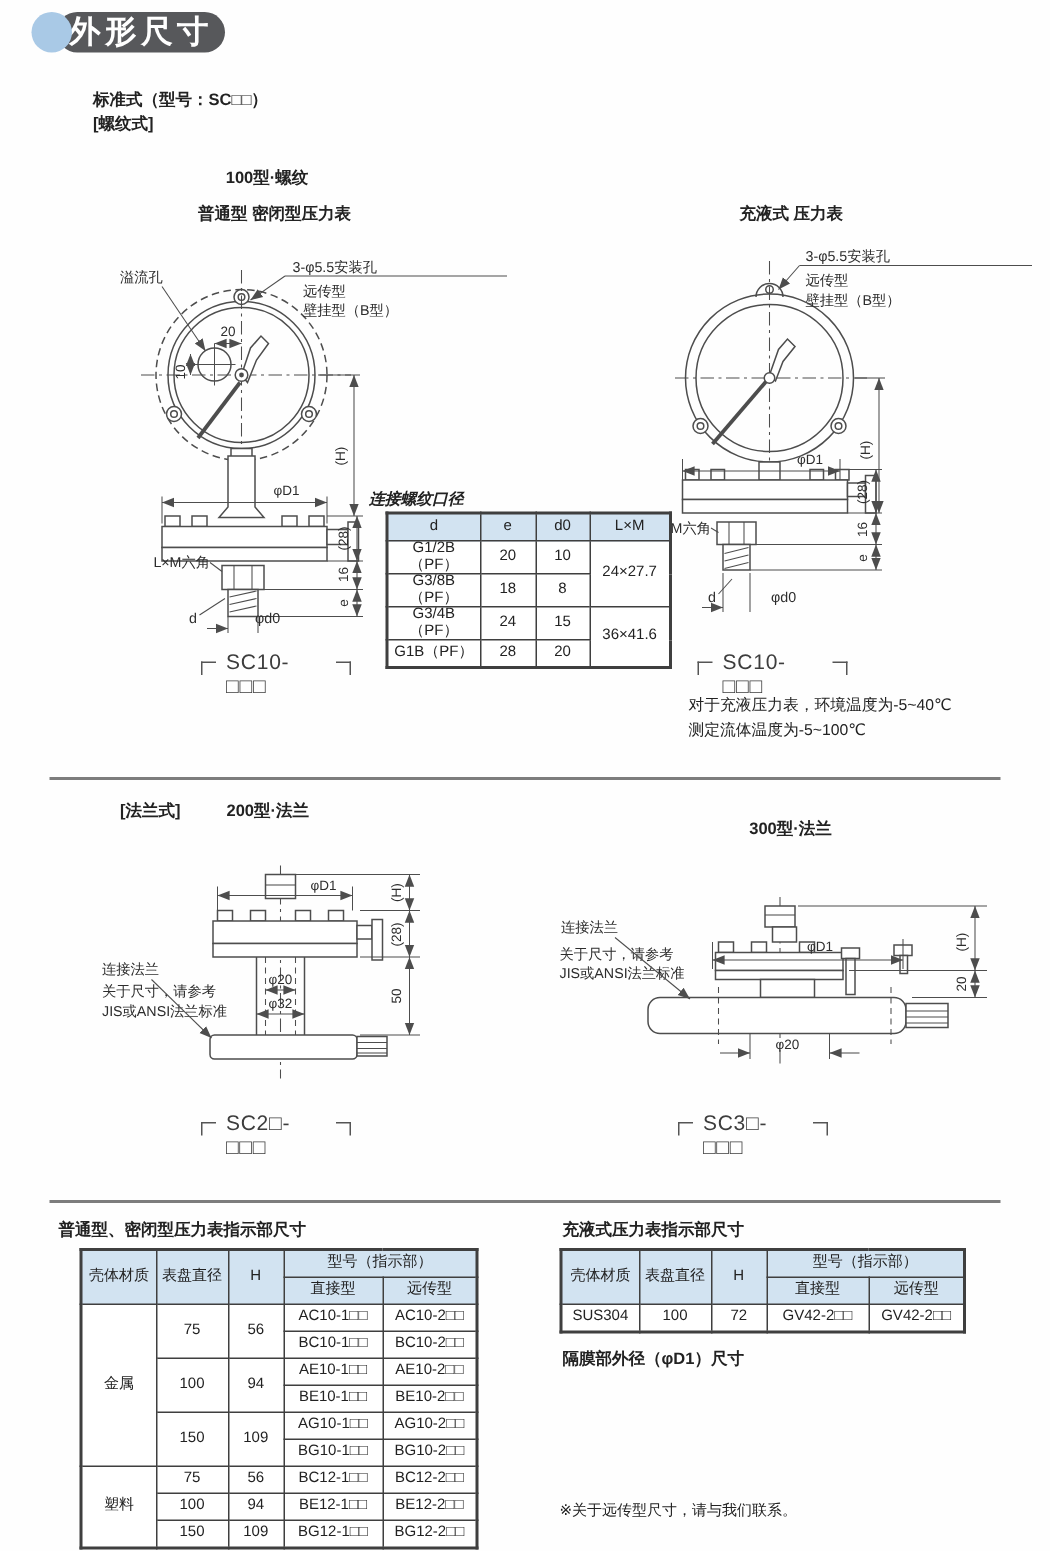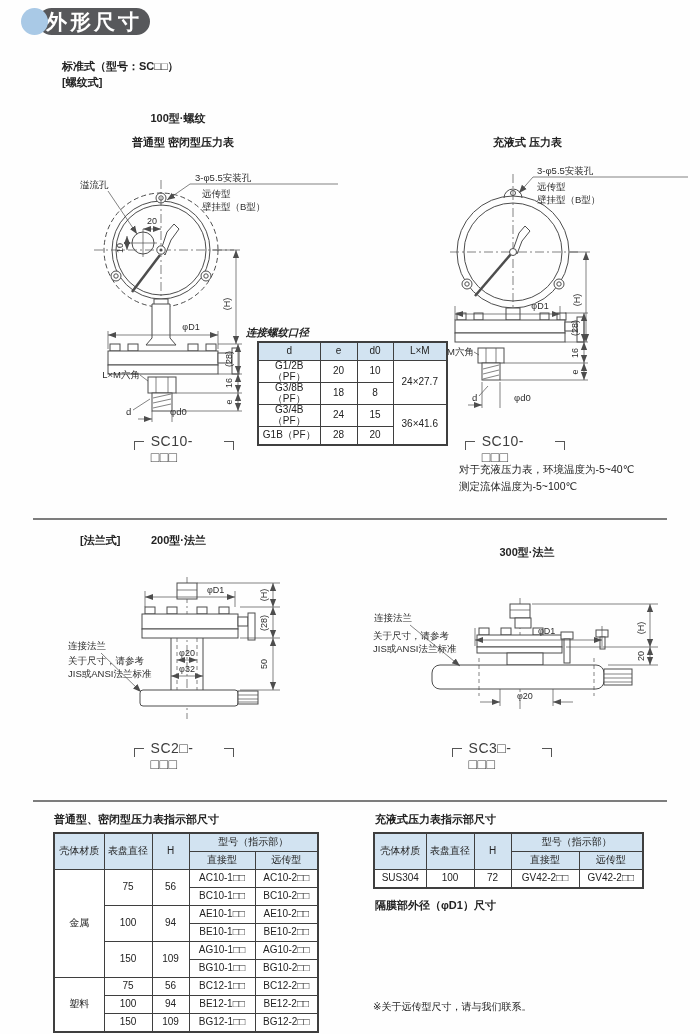--- a/index.html
+++ b/index.html
@@ -421,21 +421,21 @@
     <span class="mb mb-r"></span>
   </div>
   <div class="abs model" style="left:452px; top:740px; width:100px;">
     <span class="mb mb-l"></span>
     <span class="txt">SC3□-□□□</span>
     <span class="mb mb-r"></span>
   </div>
 
   <div class="abs hr" style="top:800px;"></div>
 
-  <div class="abs b t11" style="left:54px; top:812px;">普通型、密闭型压力表指示部尺寸</div>
+  <div class="abs b t11" style="left:39px; top:812px;">普通型、密闭型压力表指示部尺寸</div>
   <table class="abs dtab" style="left:53px; top:832px;">
     <colgroup>
         <col style="width:50px">
         <col style="width:48px">
         <col style="width:37px">
         <col style="width:66px">
         <col style="width:63px">
       </colgroup>
     <tbody>
         <tr>

